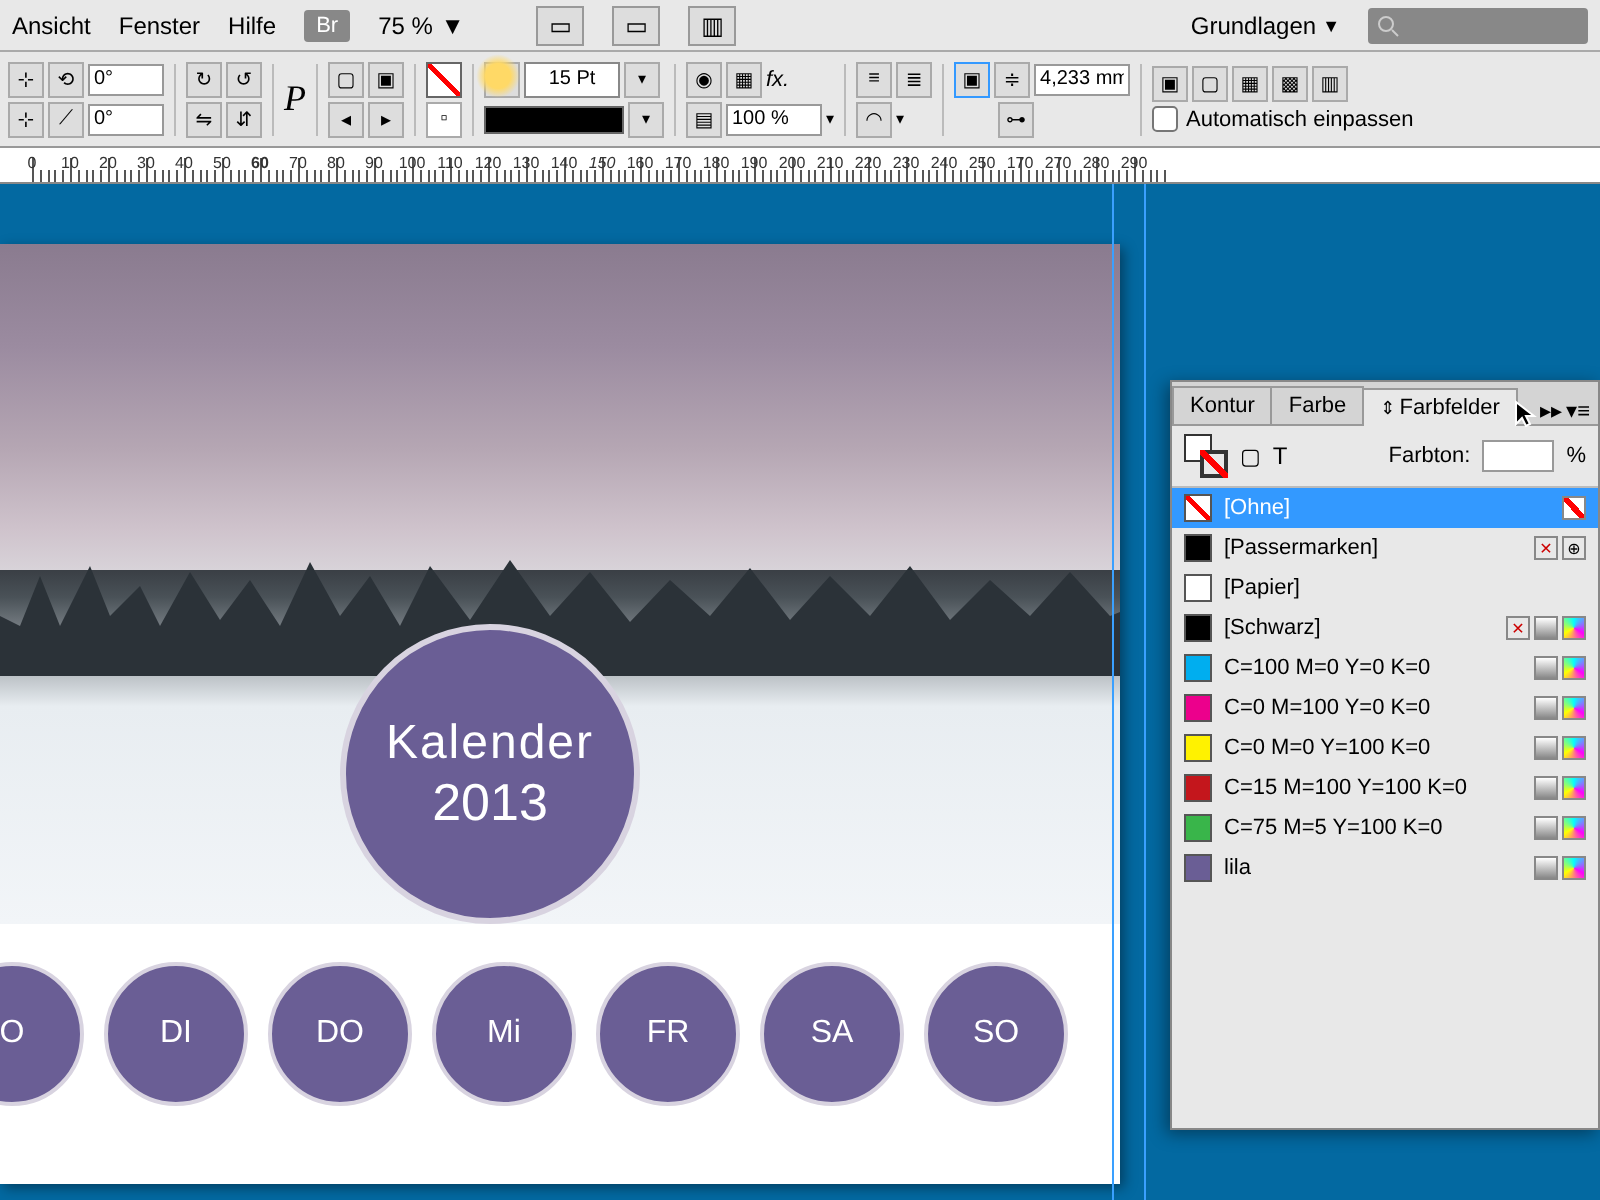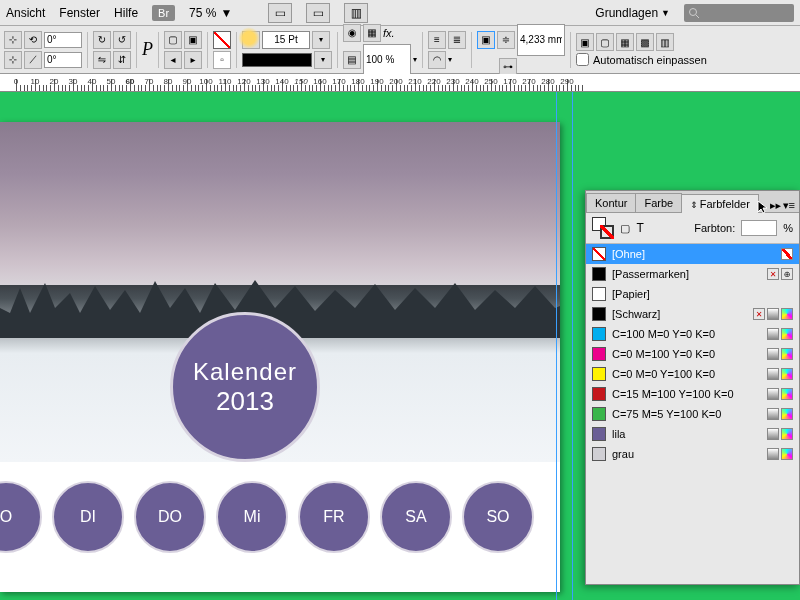--- a/index.html
+++ b/index.html
@@ -16,27 +16,27 @@
 .ctrlbar .sep { width:1px; height:36px; background:#bbb; margin:0 2px; }
 .ctrlbar .minibtn { width:18px; height:18px; border:1px solid #aaa; background:#ddd; display:inline-flex; align-items:center; justify-content:center; }
 .ctrlbar .col { display:flex; flex-direction:column; gap:2px; }
 .ctrlbar .row { display:flex; gap:2px; align-items:center; }
 .ctrlbar .angle { width:38px; height:16px; border:1px solid #999; background:#fff; font-size:10px; padding:0 2px; display:flex; align-items:center; }
 .ctrlbar .pt-field { background:#fff; border:1px solid #888; width:48px; height:18px; font-size:10px; text-align:center; }
 .ctrlbar .pt-highlight { position:absolute; width:22px; height:22px; background:radial-gradient(circle,#ffd966 0%,#ffd966 40%,transparent 70%); border-radius:50%; pointer-events:none; }
 .ctrlbar .fillstroke { width:70px; height:14px; border:1px solid #666; }
 .ctrlbar .none-swatch { width:18px; height:18px; border:1px solid #666; background:#fff; position:relative; }
 .ctrlbar .none-swatch::after { content:""; position:absolute; inset:0; background:linear-gradient(to top right,transparent 45%,red 45%,red 55%,transparent 55%); }
-.ctrlbar input.num { width:48px; height:32px; font-size:10px; border:1px solid #999; padding:0 2px; }
+.ctrlbar input.num { width:48px; height:16px; font-size:10px; border:1px solid #999; padding:0 2px; }
 .ctrlbar .checkbox-row { display:flex; align-items:center; gap:4px; font-size:11px; }
 .ruler { background:#fff; height:18px; border-bottom:1px solid #888; display:flex; align-items:flex-end; font-size:8px; color:#333; position:relative; overflow:hidden; padding-left:16px; }
 .ruler .tick { position:absolute; bottom:0; width:1px; height:6px; background:#555; }
 .ruler .tick.major { height:12px; }
 .ruler .tick-label { position:absolute; bottom:5px; font-size:8px; transform:translateX(-50%); }
-.canvas-area { position:absolute; top:92px; left:0; right:0; bottom:0; background:#22c55e; }
+.canvas-area { position:absolute; top:92px; left:0; right:0; bottom:0; background:#0369a1; }
 .page { position:absolute; left:0; top:30px; width:560px; height:470px; background:#fff; box-shadow:2px 2px 6px rgba(0,0,0,.4); overflow:hidden; }
 .photo { width:100%; height:340px; background:linear-gradient(180deg,#8a7b8f 0%,#9b8ba0 15%,#b5a6b3 30%,#cfc3cc 42%,#d8d3d9 48%,#3a3f45 48%,#4a5258 52%,#e8edf1 68%,#f2f5f8 100%); position:relative; }
 .trees { position:absolute; top:46%; left:0; right:0; height:60px; }
 .trees svg { width:100%; height:100%; }
 .circle-badge { position:absolute; left:170px; top:190px; width:150px; height:150px; border-radius:50%; background:#6a5e95; border:3px solid #d8d3e0; display:flex; flex-direction:column; align-items:center; justify-content:center; color:#fff; font-weight:300; }
 .circle-badge .l1 { font-size:24px; letter-spacing:1px; }
 .circle-badge .l2 { font-size:26px; }
 .daybar { position:absolute; bottom:30px; left:0; right:0; height:90px; display:flex; gap:10px; align-items:center; padding:0 0px; }
 .daybar .daycircle { width:72px; height:72px; border-radius:50%; background:#6a5e95; border:2px solid #d8d3e0; display:flex; align-items:center; justify-content:center; color:#fff; font-size:16px; flex-shrink:0; }
 .daybar .daycircle:first-child { margin-left:-30px; }
@@ -505,28 +505,20 @@
         </div>
       </div>
       <div class="swatch-row">
         <div class="swatch-chip" style="background: rgb(106, 94, 149);"></div>
         <div class="swatch-name">lila</div>
         <div class="swatch-icons">
           <div class="mi" style="background: linear-gradient(rgb(255, 255, 255), rgb(136, 136, 136));"></div>
           <div class="mi" style="background: conic-gradient(rgb(0, 255, 255), rgb(255, 0, 255), rgb(255, 255, 0), rgb(0, 255, 255));"></div>
         </div>
       </div>
-      <div class="swatch-row">
-        <div class="swatch-chip" style="background: rgb(208, 207, 212);"></div>
-        <div class="swatch-name">grau</div>
-        <div class="swatch-icons">
-          <div class="mi" style="background: linear-gradient(rgb(255, 255, 255), rgb(136, 136, 136));"></div>
-          <div class="mi" style="background: conic-gradient(rgb(0, 255, 255), rgb(255, 0, 255), rgb(255, 255, 0), rgb(0, 255, 255));"></div>
-        </div>
-      </div>
     </div>
   <div class="blank"></div>
 </div>
 
 <div class="cursor" style="right:28px;top:199px">
   <svg viewBox="0 0 16 16">
       <path d="M2,2 L2,13 L5,10 L7,14 L9,13 L7,9 L11,9 Z" fill="#000" stroke="#fff" stroke-width="1"></path>
     </svg>
 </div>
 

